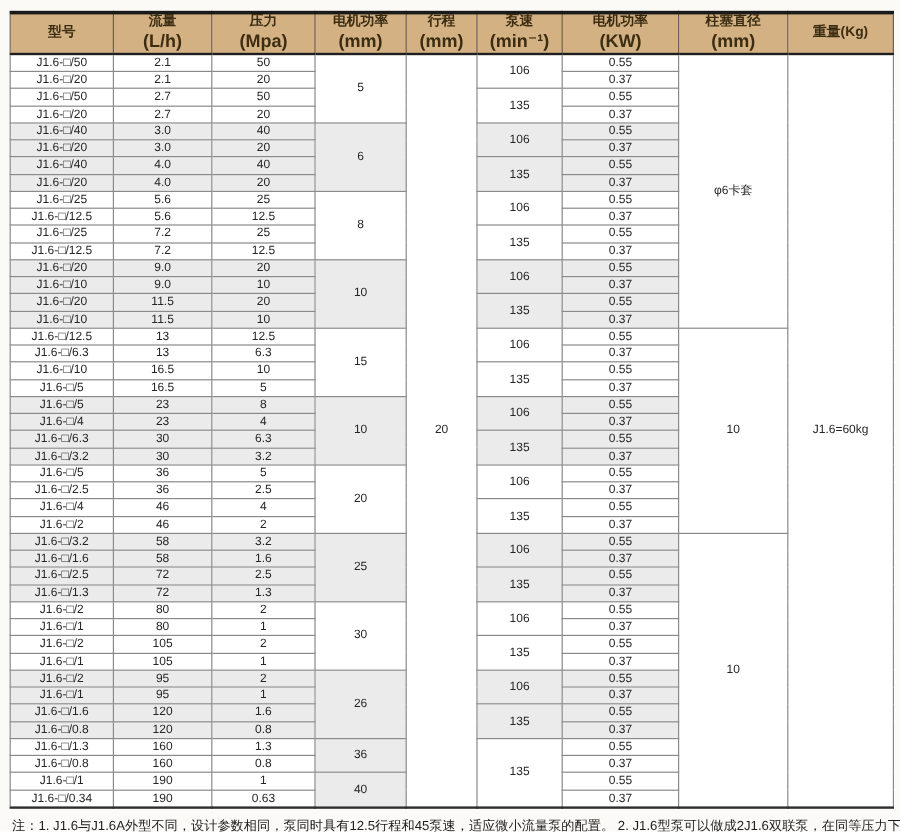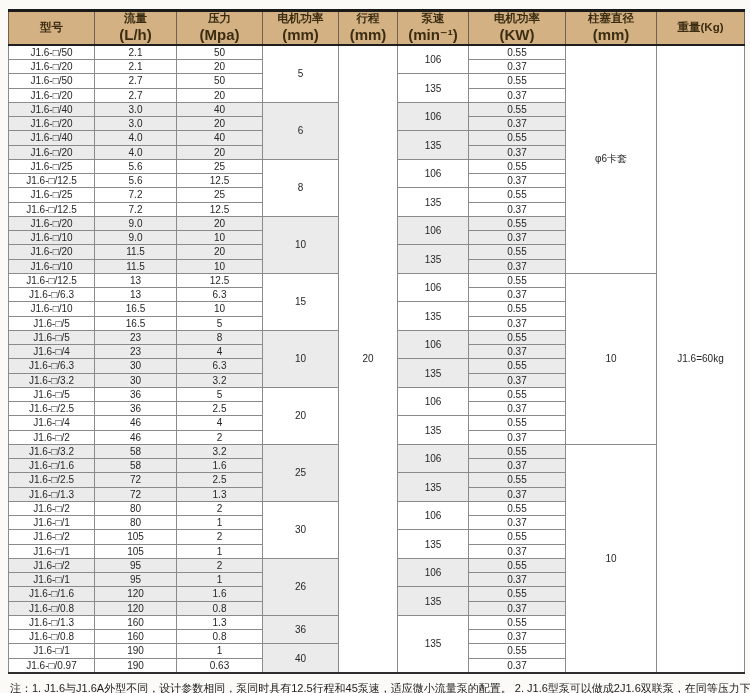--- a/index.html
+++ b/index.html
@@ -376,21 +376,21 @@
           <td>0.37</td>
         </tr>
         <tr>
           <td>J1.6-□/1</td>
           <td>190</td>
           <td>1</td>
           <td rowspan="2" class="shaded">40</td>
           <td>0.55</td>
         </tr>
         <tr>
-          <td>J1.6-□/0.97</td>
+          <td>J1.6-□/0.34</td>
           <td>190</td>
           <td>0.63</td>
           <td>0.37</td>
         </tr>
       </tbody>
   </table>
   <div class="note">注：1. J1.6与J1.6A外型不同，设计参数相同，泵同时具有12.5行程和45泵速，适应微小流量泵的配置。 2. J1.6型泵可以做成2J1.6双联泵，在同等压力下，流量可增加一倍</div>
 </div>
 
 </body></html>

